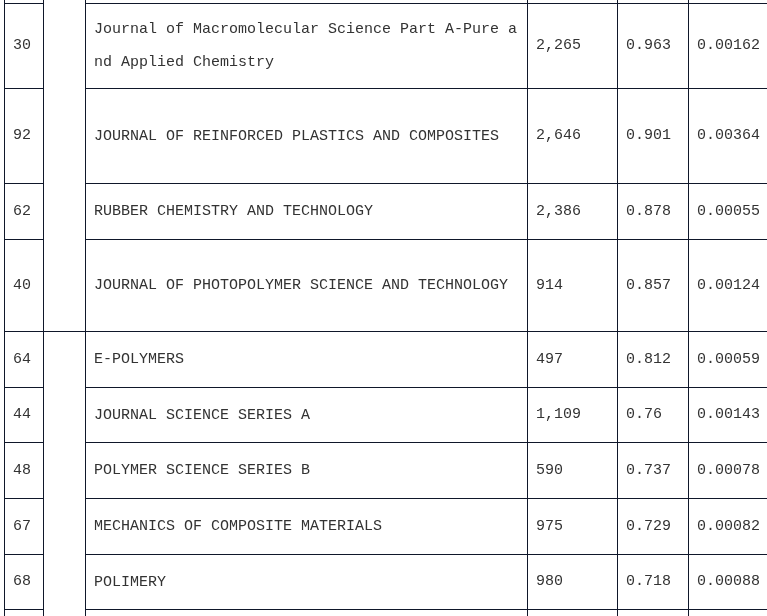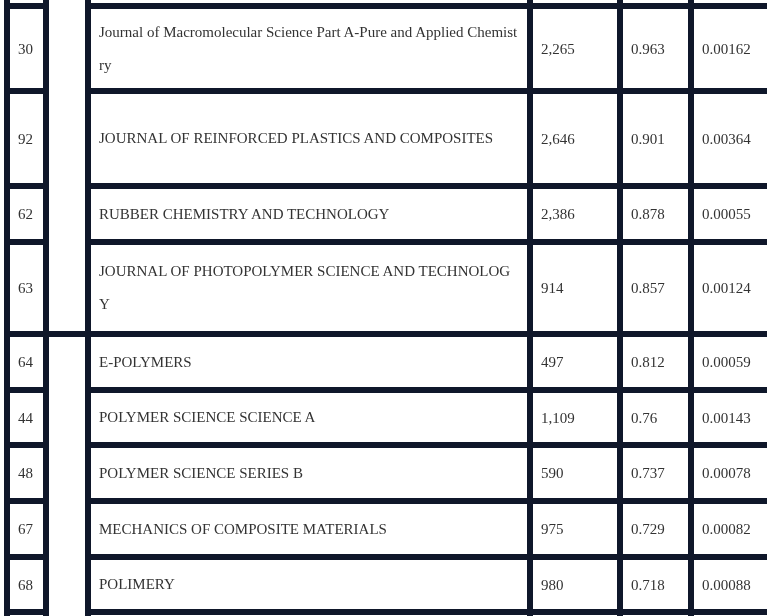--- a/index.html
+++ b/index.html
@@ -17,25 +17,25 @@
   table.journal-table {
     position: absolute;
     top: -57px;
     left: 4px;
     width: 790px;
     border-collapse: collapse;
     table-layout: fixed;
     background: #ffffff;
   }
   table.journal-table td {
-    border: 6px solid #0f172a;
+    border: 1px solid #0f172a;
     box-sizing: border-box;
     vertical-align: middle;
     color: #333333;
-    font-family: Liberation Serif, serif;
+    font-family: Liberation Mono, monospace;
     font-size: 15px;
     padding: 4px 8px;
     overflow: hidden;
   }
   td.rank-cell {
     padding-left: 6px;
     line-height: 20px;
   }
   td.group-cell {
     padding: 0;
@@ -87,37 +87,37 @@
           <td class="num-cell">0.00364</td>
         </tr>
         <tr style="height: 56px;">
           <td class="rank-cell">62</td>
           <td class="title-cell">RUBBER CHEMISTRY AND TECHNOLOGY</td>
           <td class="num-cell">2,386</td>
           <td class="num-cell">0.878</td>
           <td class="num-cell">0.00055</td>
         </tr>
         <tr style="height: 92px;">
-          <td class="rank-cell">63</td>
+          <td class="rank-cell">40</td>
           <td class="title-cell">JOURNAL OF PHOTOPOLYMER SCIENCE AND TECHNOLOGY</td>
           <td class="num-cell">914</td>
           <td class="num-cell">0.857</td>
           <td class="num-cell">0.00124</td>
         </tr>
         <tr style="height: 56px;">
           <td class="rank-cell">64</td>
           <td class="group-cell" rowspan="6"></td>
           <td class="title-cell">E-POLYMERS</td>
           <td class="num-cell">497</td>
           <td class="num-cell">0.812</td>
           <td class="num-cell">0.00059</td>
         </tr>
         <tr style="height: 55px;">
           <td class="rank-cell">44</td>
-          <td class="title-cell">POLYMER SCIENCE SCIENCE A</td>
+          <td class="title-cell">JOURNAL SCIENCE SERIES A</td>
           <td class="num-cell">1,109</td>
           <td class="num-cell">0.76</td>
           <td class="num-cell">0.00143</td>
         </tr>
         <tr style="height: 56px;">
           <td class="rank-cell">48</td>
           <td class="title-cell">POLYMER SCIENCE SERIES B</td>
           <td class="num-cell">590</td>
           <td class="num-cell">0.737</td>
           <td class="num-cell">0.00078</td>

